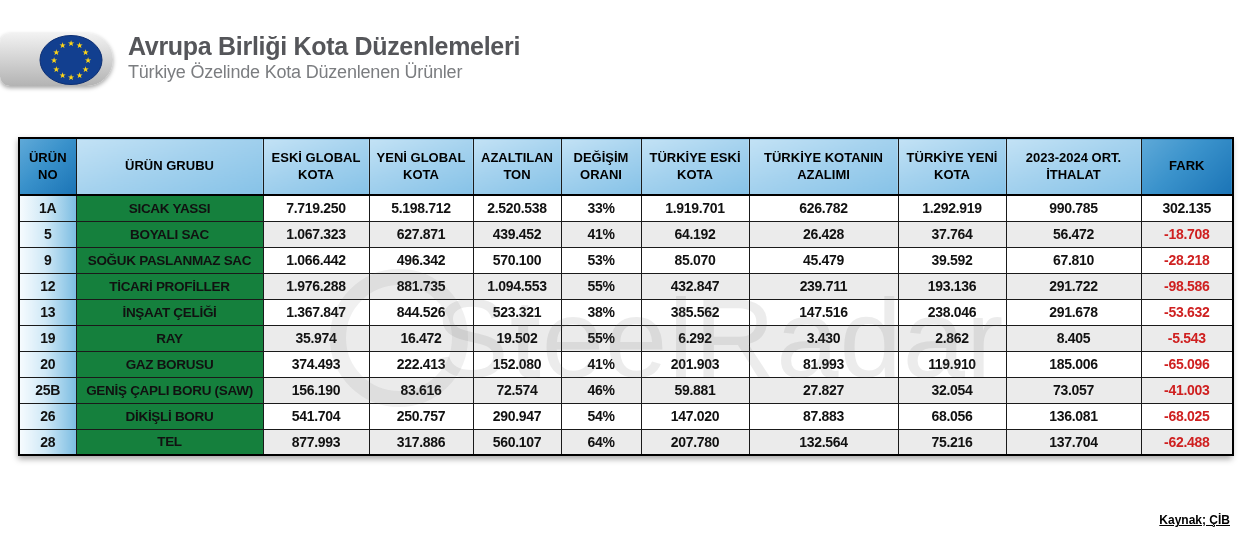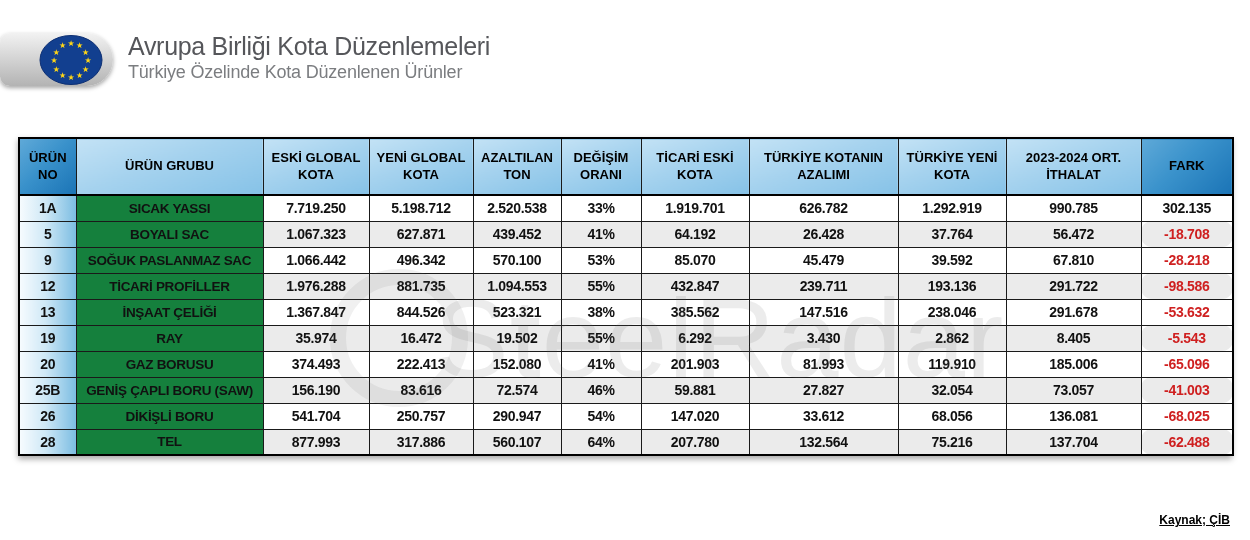--- a/index.html
+++ b/index.html
@@ -13,21 +13,21 @@
   
   .eu-badge {
     position:absolute; left:0; top:33px; width:113px; height:53px;
     background:linear-gradient(180deg,#f2f2f2 0%,#d6d6d6 45%,#b3b3b3 100%);
     border-radius:10px 27px 27px 10px;
     box-shadow:0 2px 4px rgba(0,0,0,.35);
     display:flex; align-items:center; justify-content:flex-end;
     padding-right:7px;
   }
   .titles { position:absolute; left:128px; top:32px; }
-  .page-title { font-size:25px; font-weight:normal; color:#55565a; letter-spacing:-0.3px; }
+  .page-title { font-size:25px; font-weight:bold; color:#55565a; letter-spacing:-0.3px; }
   .page-subtitle { font-size:18px; color:#7b7d80; margin-top:1px; letter-spacing:-0.2px; }
 
   
   .table-wrap {
     position:absolute; left:18px; top:137px; width:1214px;
     box-shadow:0 3px 6px rgba(0,0,0,.35);
   }
   table.quota {
     width:100%; border-collapse:collapse; table-layout:fixed;
     border:2px solid #000;
@@ -49,21 +49,21 @@
   .quota td {
     height:26px; font-size:14px; font-weight:bold; color:#111;
     letter-spacing:-0.3px; padding:0 2px; background:#ffffff;
   }
   .quota td.no-cell {
     background:linear-gradient(90deg,#f6fbfe 0%,#cfe8f6 45%,#7cbde2 100%);
     font-size:14px;
   }
   .quota td.group-cell { background:#15803d; font-size:13.5px; }
   .quota tbody tr:nth-child(even) td.num-cell { background:#ebebeb; }
-  .quota td.neg { color:#cf2020;border-radius:11px; }
+  .quota td.neg { color:#cf2020; }
 
   
   .watermark {
     position:absolute; left:330px; top:258px; width:840px; height:160px;
     display:flex; align-items:center; pointer-events:none; z-index:6;
   }
   .watermark-circle {
     width:138px; height:138px; border:16px solid rgba(110,110,110,0.10);
     border-radius:50%; flex:0 0 auto; margin-right:-34px;
   }
@@ -123,21 +123,21 @@
           <col style="width:92px">
       </colgroup>
       <thead>
         <tr>
             <th class="dark">ÜRÜN NO</th>
             <th>ÜRÜN GRUBU</th>
             <th>ESKİ GLOBAL KOTA</th>
             <th>YENİ GLOBAL KOTA</th>
             <th>AZALTILAN TON</th>
             <th>DEĞİŞİM ORANI</th>
-            <th>TİCARİ ESKİ KOTA</th>
+            <th>TÜRKİYE ESKİ KOTA</th>
             <th>TÜRKİYE KOTANIN AZALIMI</th>
             <th>TÜRKİYE YENİ KOTA</th>
             <th>2023-2024 ORT. İTHALAT</th>
             <th class="dark">FARK</th>
           </tr>
       </thead>
       <tbody>
           <tr>
             <td class="no-cell">1A</td>
             <td class="group-cell">SICAK YASSI</td>
@@ -243,21 +243,21 @@
             <td class="num-cell neg">-41.003</td>
           </tr>
           <tr>
             <td class="no-cell">26</td>
             <td class="group-cell">DİKİŞLİ BORU</td>
             <td class="num-cell">541.704</td>
             <td class="num-cell">250.757</td>
             <td class="num-cell">290.947</td>
             <td class="num-cell">54%</td>
             <td class="num-cell">147.020</td>
-            <td class="num-cell">33.612</td>
+            <td class="num-cell">87.883</td>
             <td class="num-cell">68.056</td>
             <td class="num-cell">136.081</td>
             <td class="num-cell neg">-68.025</td>
           </tr>
           <tr>
             <td class="no-cell">28</td>
             <td class="group-cell">TEL</td>
             <td class="num-cell">877.993</td>
             <td class="num-cell">317.886</td>
             <td class="num-cell">560.107</td>

